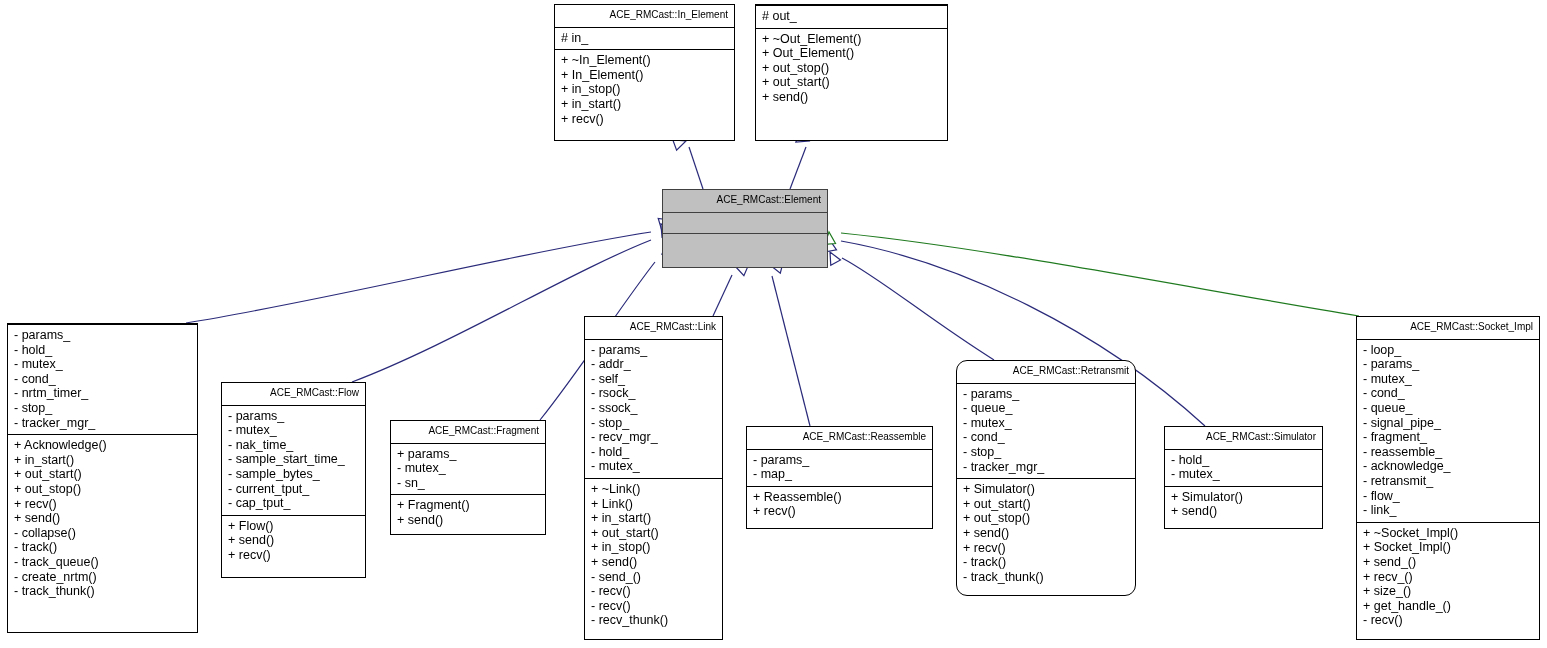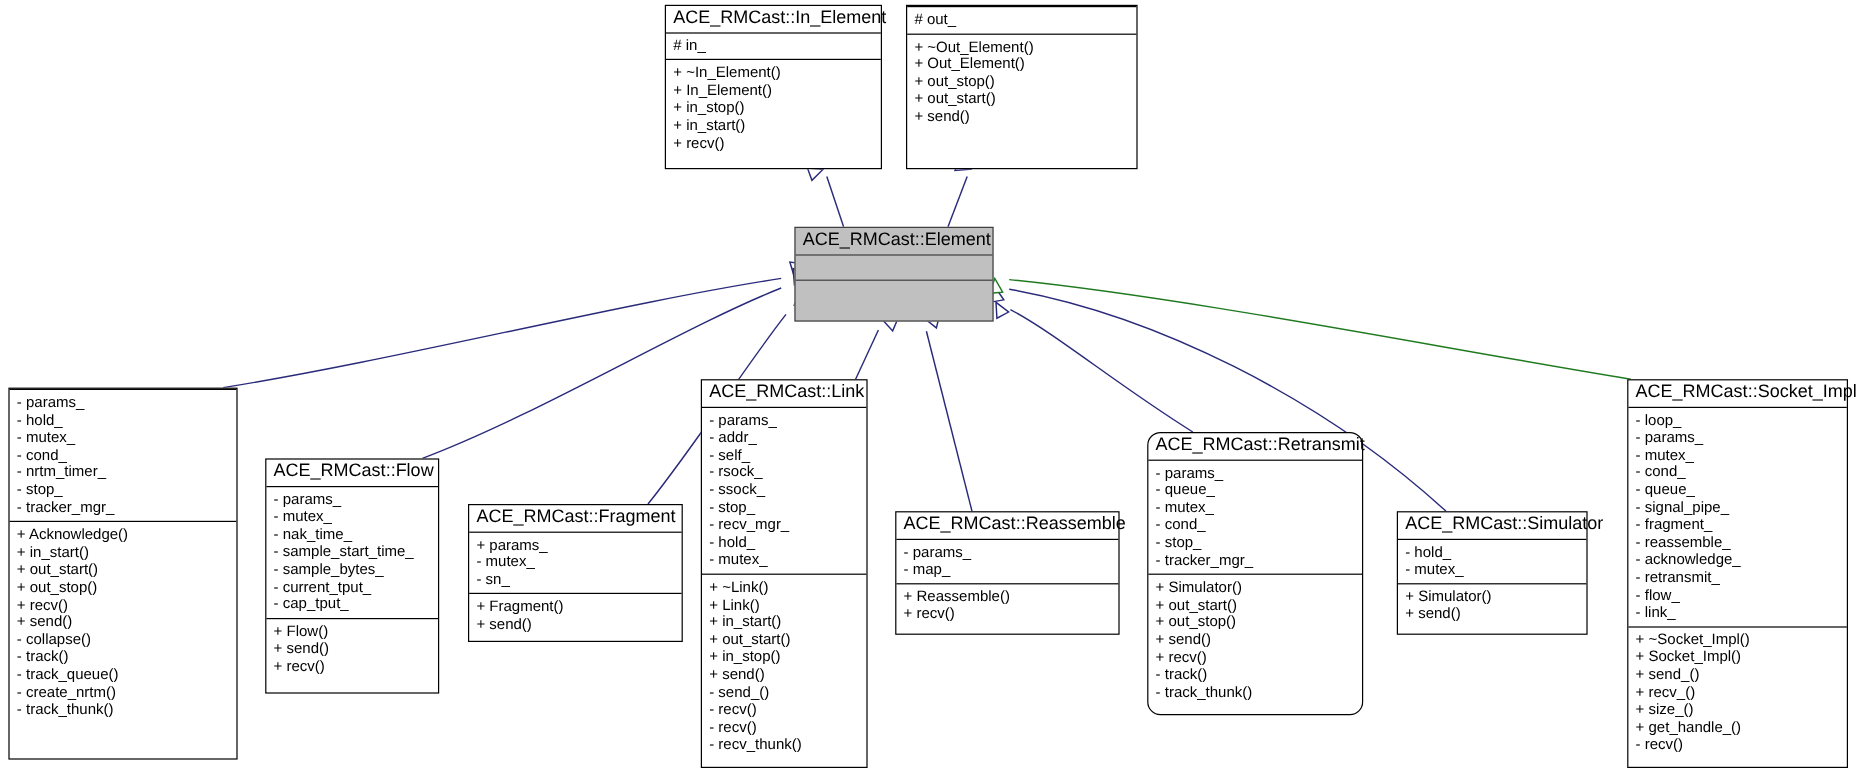--- a/index.html
+++ b/index.html
@@ -35,21 +35,21 @@
     z-index: 5;
   }
   .uml-node.highlight {
     background: #c0c0c0;
     border: 1px solid #404040;
   }
   .node-title {
     text-align: right;
     padding: 3px 6px 4px 6px;
     white-space: nowrap;
-    font-size: 15px;
+    font-size: 10px;
   }
   .node-sep {
     border-top: 1px solid #000000;
     height: 0;
     font-size: 0;
     line-height: 0;
   }
   .uml-node.highlight .node-sep {
     border-top: 1px solid #404040;
   }
@@ -170,21 +170,21 @@
           <div class="member">- current_tput_</div>
           <div class="member">- cap_tput_</div>
         </div>
         <div class="node-sep"></div>
         <div class="node-compartment">
           <div class="member">+ Flow()</div>
           <div class="member">+ send()</div>
           <div class="member">+ recv()</div>
         </div>
       </div>
-      <div class="uml-node" style="left: 390px; top: 420px; width: 179px; height: 115px;">
+      <div class="uml-node" style="left: 390px; top: 420px; width: 156px; height: 115px;">
         <div class="node-title">ACE_RMCast::Fragment</div>
         <div class="node-sep"></div>
         <div class="node-compartment">
           <div class="member">+ params_</div>
           <div class="member">- mutex_</div>
           <div class="member">- sn_</div>
         </div>
         <div class="node-sep"></div>
         <div class="node-compartment">
           <div class="member">+ Fragment()</div>

